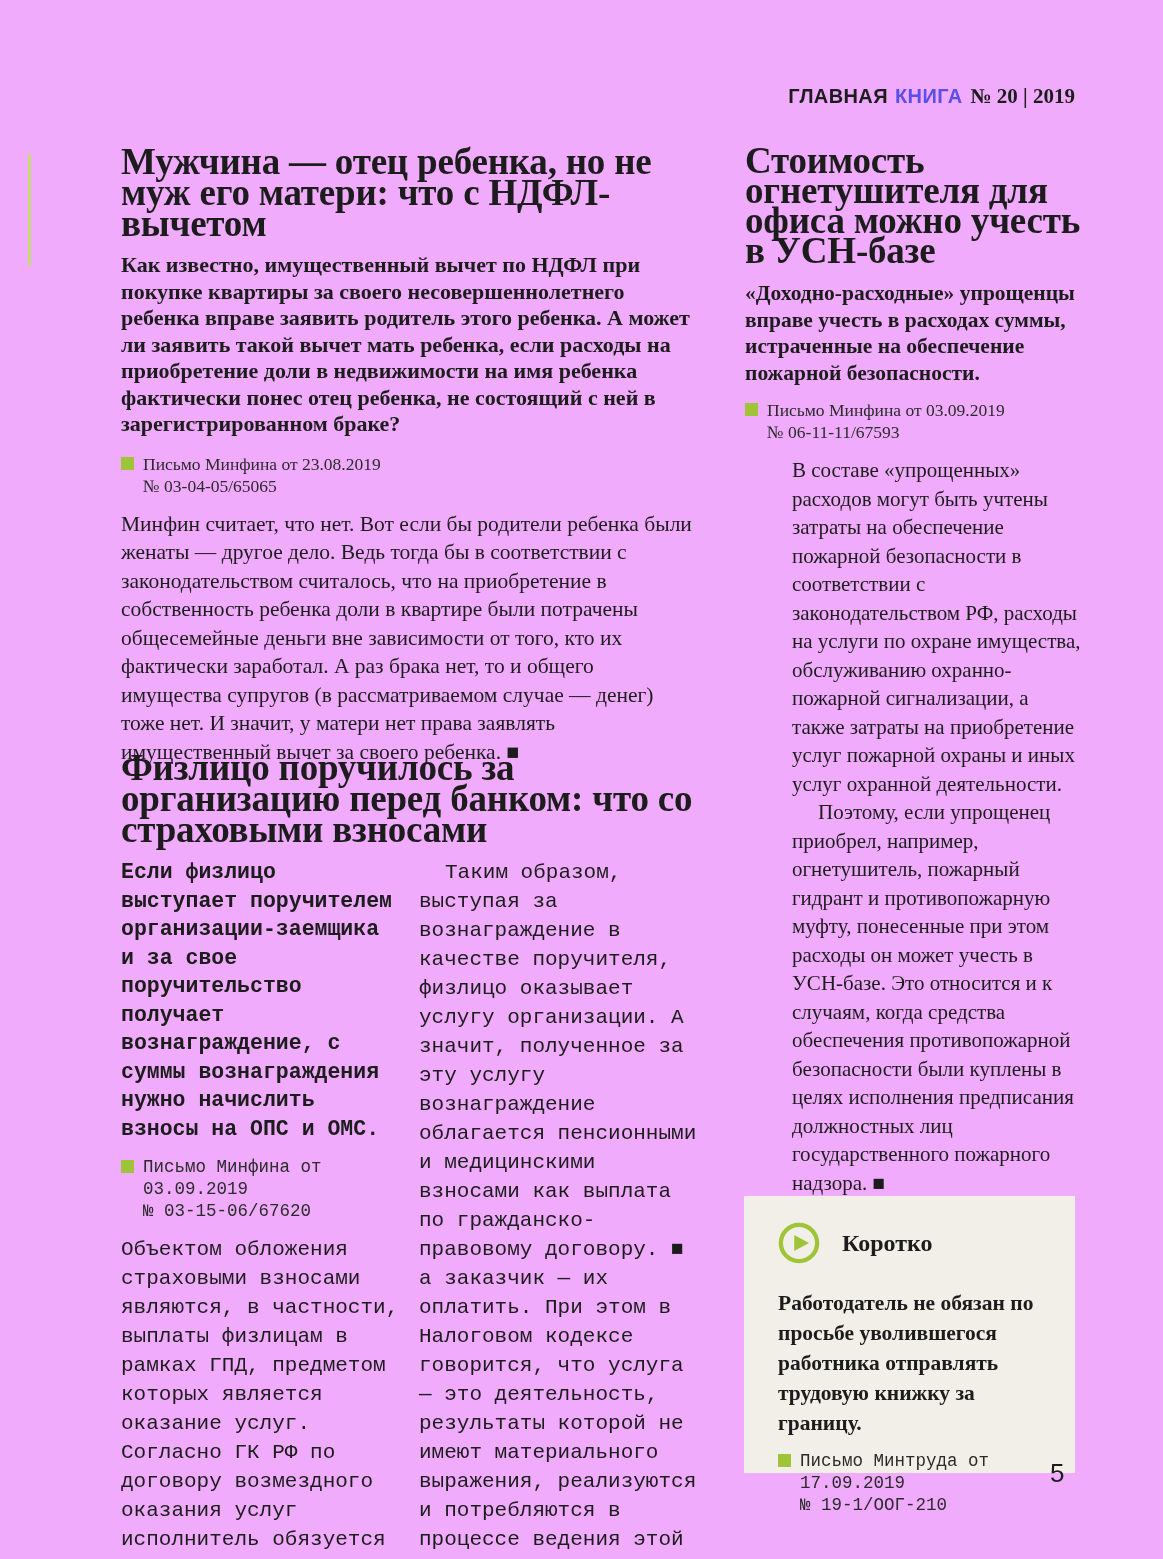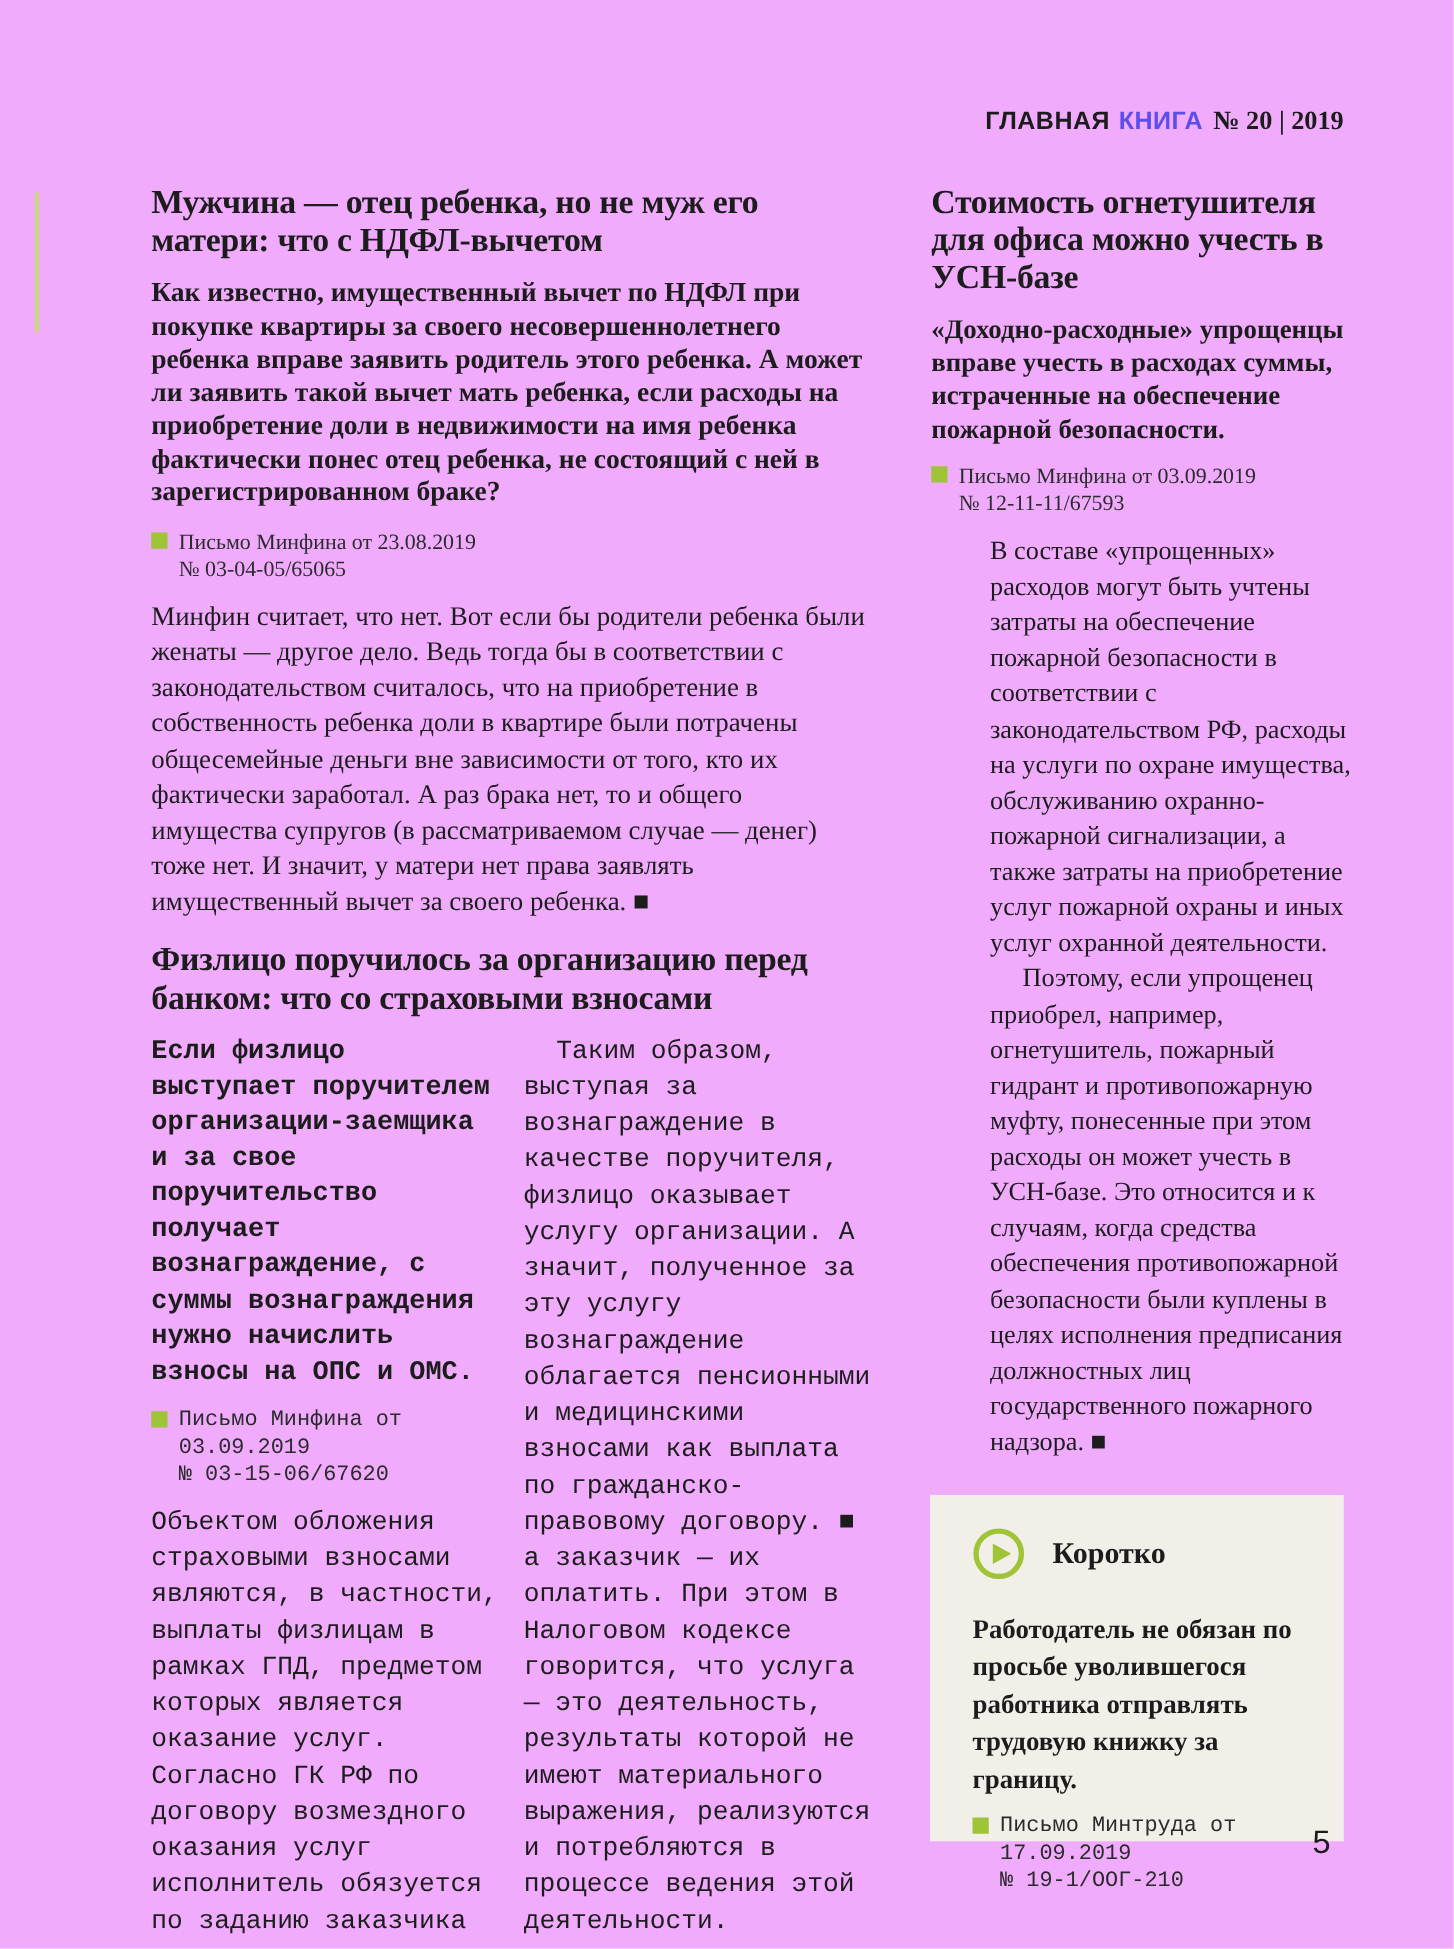--- a/index.html
+++ b/index.html
@@ -10,21 +10,21 @@
   
   .runhead{position:absolute;top:84px;right:88px;white-space:nowrap;
     font-family:"Liberation Sans","DejaVu Sans",sans-serif;font-weight:800;font-size:20px;letter-spacing:.4px;}
   .runhead .brand-accent{color:var(--accent-purple,#5b4eea);margin-left:7px;}
   .runhead .issue{font-family:"Liberation Serif","DejaVu Serif",serif;font-weight:700;font-size:21px;letter-spacing:0;margin-left:8px;}
   
   .tick{position:absolute;left:28px;top:154px;width:3px;height:112px;background:var(--tick-green,#c5d977);}
   
   .col-left{position:absolute;left:121px;top:146px;width:578px;}
   .col-right{position:absolute;left:745px;top:146px;width:338px;}
-  h1.title{font-size:27px;line-height:31px;font-weight:700;margin:0 0 13px;letter-spacing:-.2px;}
+  h1.title{font-size:37px;line-height:31px;font-weight:700;margin:0 0 13px;letter-spacing:-.2px;}
   .lead{font-weight:700;font-size:22px;line-height:26.5px;margin:0 0 15px;}
   .ref{display:flex;gap:9px;font-size:17.5px;line-height:22px;color:#2b2b2b;margin:0 0 13px;}
   .ref .sq{flex:0 0 auto;width:13px;height:13px;margin-top:4px;background:var(--accent-green,#9fc437);}
   .ref .lines span{display:block;}
   .body{font-size:21.5px;line-height:28.5px;margin:0;}
   .indent{text-indent:26px;}
   
   .article-2{position:absolute;left:0;top:606px;width:578px;}
   .twocol{display:flex;gap:18px;margin-top:4px;}
   .subcol{width:287px;font-family:Liberation Mono, monospace;}
@@ -96,21 +96,21 @@
   </section>
 
   <section class="col-right">
     <article>
       <h1 class="title">Стоимость огнетушителя для офиса можно учесть в УСН-базе</h1>
       <p class="lead">«Доходно-расходные» упрощенцы вправе учесть в расходах суммы, истраченные на обеспечение пожарной безопасности.</p>
       <div class="ref">
         <span class="sq"></span>
         <div class="lines">
           <span>Письмо Минфина от 03.09.2019</span>
-          <span>№ 12-11-11/67593</span>
+          <span>№ 06-11-11/67593</span>
         </div>
       </div>
       <p class="body">В составе «упрощенных» расходов могут быть учтены затраты на обеспечение пожарной безопасности в соответствии с законодательством РФ, расходы на услуги по охране имущества, обслуживанию охранно-пожарной сигнализации, а также затраты на приобретение услуг пожарной охраны и иных услуг охранной деятельности.</p>
       <p class="body indent">Поэтому, если упрощенец приобрел, например, огнетушитель, пожарный гидрант и противопожарную муфту, понесенные при этом расходы он может учесть в УСН-базе. Это относится и к случаям, когда средства обеспечения противопожарной безопасности были куплены в целях исполнения предписания должностных лиц государственного пожарного надзора. ■</p>
     </article>
   </section>
 
   <aside class="korotko">
     <div class="k-head">
       <svg class="play" viewBox="0 0 44 44" aria-hidden="true">

